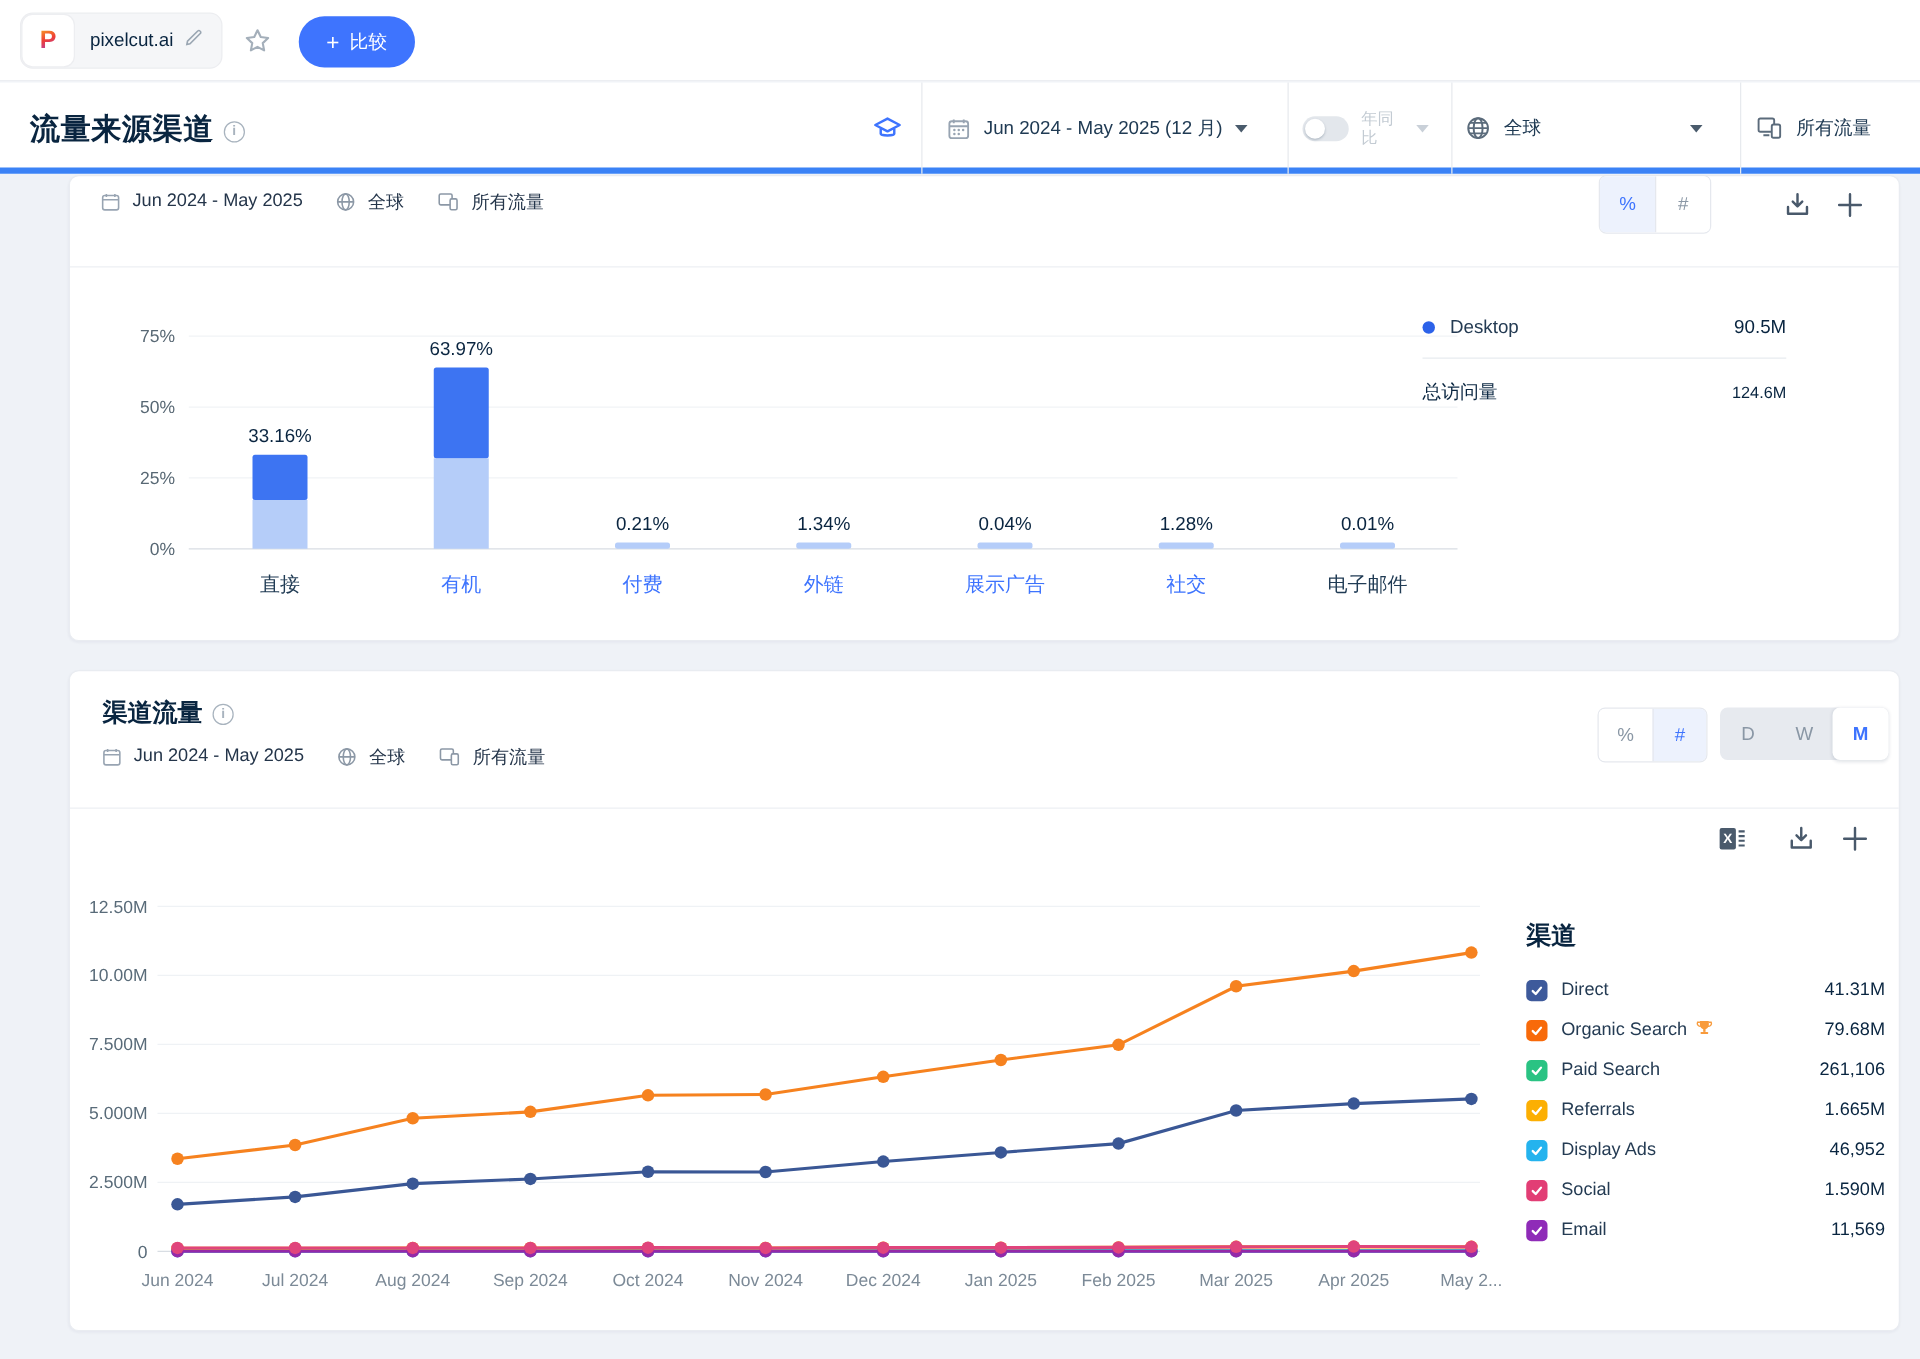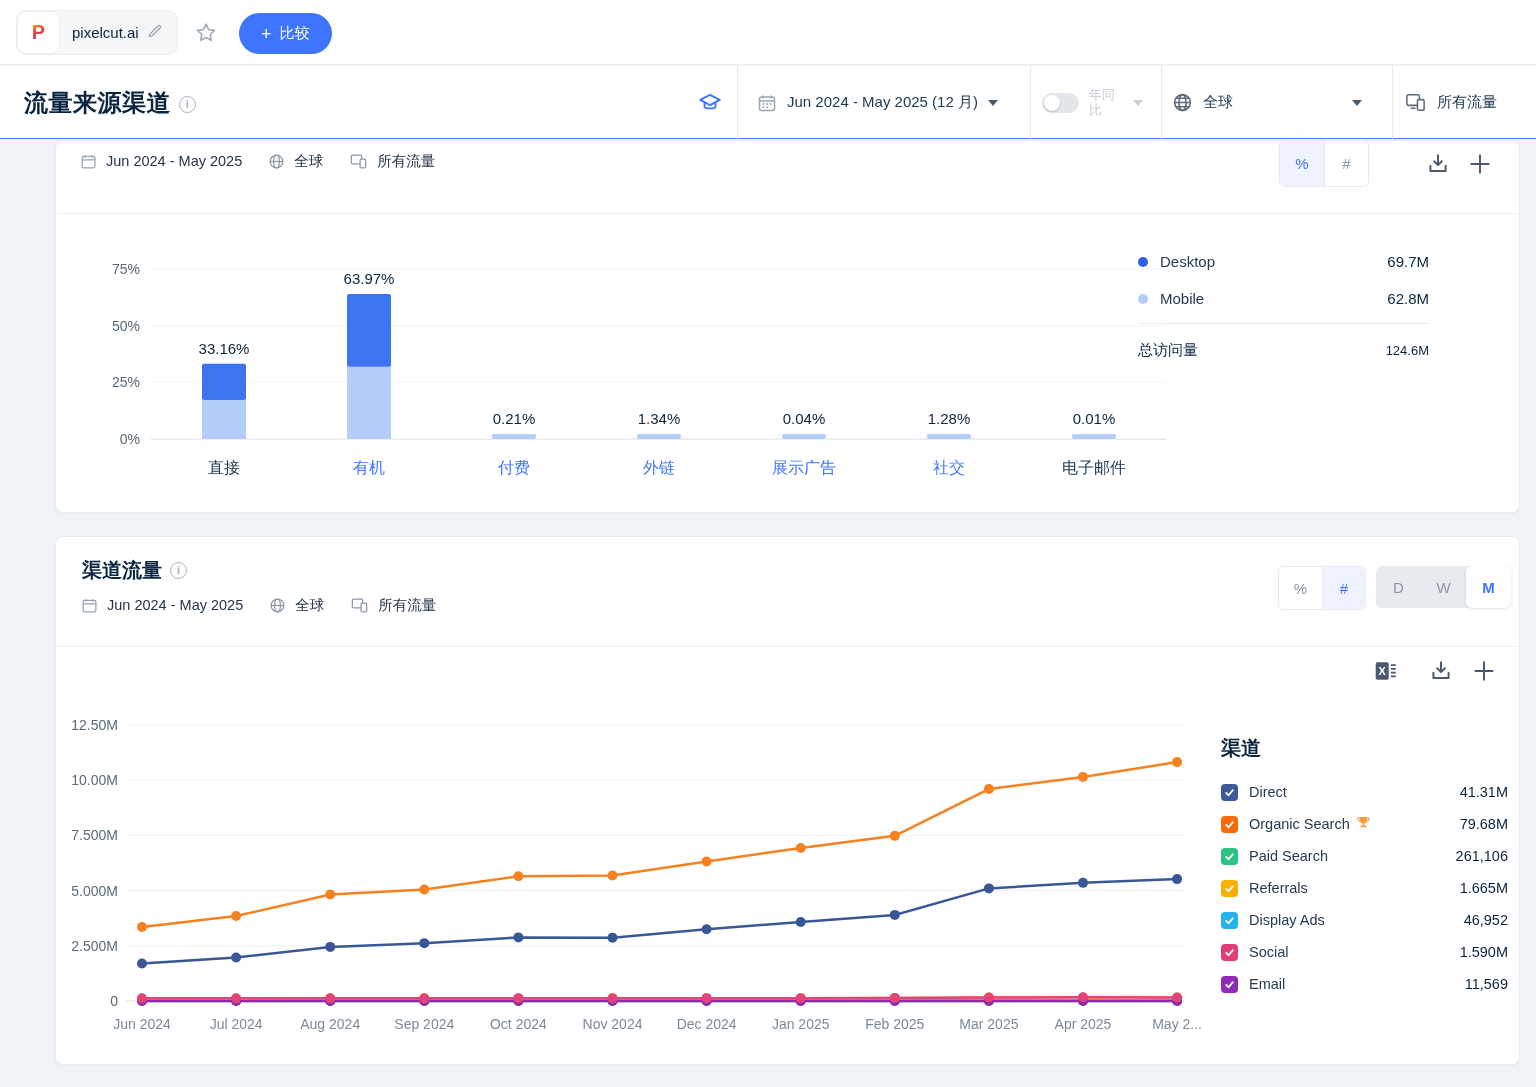--- a/index.html
+++ b/index.html
@@ -10,21 +10,21 @@
   #topbar { position:absolute; left:0; top:0; width:1536px; height:65px; background:#fff; border-bottom:1px solid #ECEEF2; }
   #domain-chip { position:absolute; left:16px; top:10px; height:45px; background:#F5F6F8; border:1px solid #ECEDF0; border-radius:10px; display:flex; align-items:center; padding-right:14px; }
   #logo-box { width:43px; height:43px; background:#fff; border:1px solid #EDEEF1; border-radius:9px; display:flex; align-items:center; justify-content:center; margin:0; }
   #logo-letter { font-size:20px; font-weight:bold; background:linear-gradient(160deg,#F7A823 5%,#EF3E36 45%,#8F3FE8 95%); -webkit-background-clip:text; background-clip:text; color:transparent; }
   #domain-text { font-size:15px; font-weight:normal; color:#092540; margin:0 8px 0 12px; }
   #star-btn { position:absolute; left:194px; top:21px; width:24px; height:24px; }
   #compare-btn { position:absolute; left:239px; top:13px; height:41px; border:none; border-radius:21px; background:#3E74FE; color:#fff; font-size:15px; padding:0 22px; display:flex; align-items:center; gap:8px; font-family:inherit; cursor:pointer; }
   #compare-plus { font-size:18px; line-height:1; }
 
   
-  #header { position:absolute; left:0; top:66px; width:1536px; height:73px; background:#fff; border-bottom:1px solid #3b82f6; }
+  #header { position:absolute; left:0; top:66px; width:1536px; height:73px; background:#fff; border-bottom:5px solid #3b82f6; }
   #page-title { position:absolute; left:24px; top:21px; font-size:24px; font-weight:bold; color:#092540; letter-spacing:.5px; }
   .info-i { display:inline-block; width:17px; height:17px; border:1.4px solid #A8B3BE; border-radius:50%; color:#A8B3BE; font-size:11px; line-height:14px; text-align:center; font-style:normal; vertical-align:3px; margin-left:8px; }
   .hdiv { position:absolute; top:0; width:1px; height:73px; background:#E7EAEE; }
   .hitem { position:absolute; top:0; height:73px; display:flex; align-items:center; gap:10px; font-size:15px; color:#203B54; }
   .chev { width:0; height:0; border-left:5px solid transparent; border-right:5px solid transparent; border-top:6px solid #4A5B6C; }
   .chev.dis { border-top-color:#C9D0D8; }
   #yoy-toggle { width:37px; height:20px; border-radius:10px; background:#E3E7EC; position:relative; }
   #yoy-toggle .knob { position:absolute; left:2px; top:2px; width:16px; height:16px; border-radius:50%; background:#fff; box-shadow:0 1px 2px rgba(9,37,64,.25); }
   #yoy-label { width:34px; font-size:13px; line-height:1.15; color:#C3CBD3; }
 
@@ -238,26 +238,21 @@
         <rect x="1016" y="293" width="44" height="5" rx="2" fill="#B5CDF9"></rect>
       </g>
       <text x="1038" y="283" text-anchor="middle" font-size="15" fill="#0A2540">0.01%</text>
       <text x="1038" y="332" text-anchor="middle" font-size="16" fill="#203B54">电子邮件</text>
     </svg>
 
   <div id="bar-legend">
     <div class="bl-row">
       <span class="bl-dot" id="dot-desktop" style="background: rgb(44, 98, 233);"></span>
       <span>Desktop</span>
-      <span class="bl-val">69.7M</span>
-    </div>
-    <div class="bl-row">
-      <span class="bl-dot" id="dot-mobile" style="background: rgb(181, 205, 249);"></span>
-      <span>Mobile</span>
-      <span class="bl-val">62.8M</span>
+      <span class="bl-val">90.5M</span>
     </div>
     <div id="bl-divider"></div>
     <div class="bl-total">
       <span>总访问量</span>
       <span class="bl-val">124.6M</span>
     </div>
   </div>
 </div>
 
 <div id="card2" class="card">

